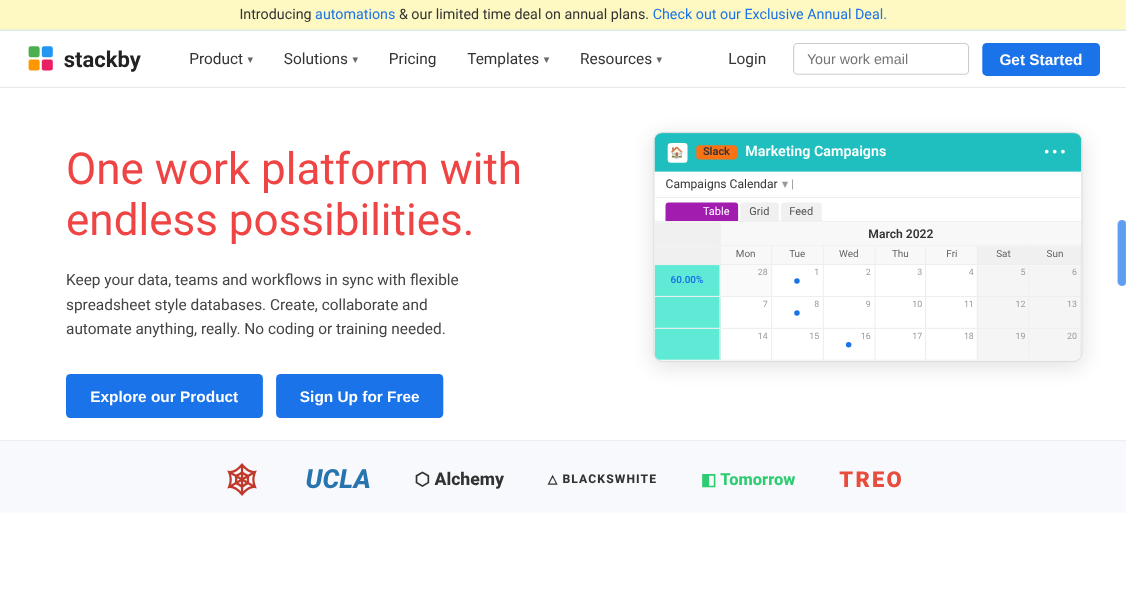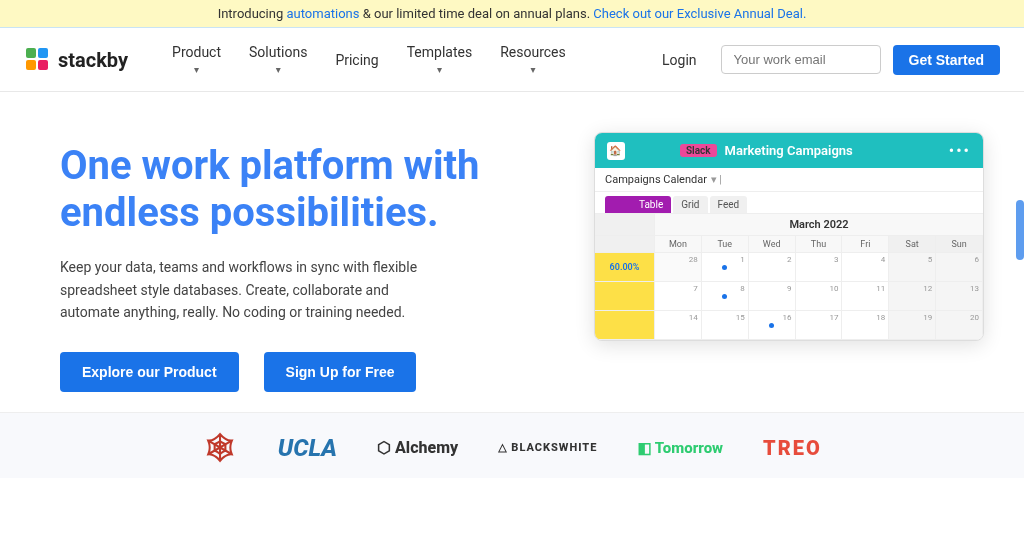--- a/index.html
+++ b/index.html
@@ -14,21 +14,21 @@
       font-size: 13px;
       color: #333;
     }
     .top-banner a { color: #1a73e8; text-decoration: none; }
 
     
     nav {
       display: flex;
       align-items: center;
       padding: 0 24px;
-      height: 64px;
+      height: 52px;
       border-bottom: 1px solid #e8e8e8;
       background: #fff;
     }
     .logo {
       display: flex;
       align-items: center;
       gap: 6px;
       font-size: 20px;
       font-weight: 700;
       color: #222;
@@ -47,21 +47,20 @@
     }
     .nav-item {
       display: flex;
       align-items: center;
       gap: 4px;
       padding: 6px 12px;
       font-size: 14px;
       color: #333;
       cursor: pointer;
       border-radius: 4px;
-      flex-direction: column;
     }
     .nav-item .chevron { font-size: 10px; color: #666; }
     .nav-right {
       display: flex;
       align-items: center;
       gap: 12px;
     }
     .login-btn {
       font-size: 14px;
       color: #333;
@@ -96,35 +95,35 @@
       padding: 40px 40px 20px 60px;
       background: #fff;
       min-height: 320px;
     }
     .hero-left {
       flex: 0 0 460px;
       padding-top: 10px;
     }
     .hero-title {
       font-size: 40px;
-      font-weight: 700;
+      font-weight: 400;
       line-height: 1.18;
-      color: #3b82f6;
+      color: #ef4444;
       margin-bottom: 20px;
     }
     .hero-subtitle {
       font-size: 14px;
       color: #444;
       line-height: 1.6;
       margin-bottom: 28px;
       max-width: 380px;
     }
     .hero-buttons {
       display: flex;
-      gap: 25px;
+      gap: 12px;
     }
     .btn-explore {
       background: #1a73e8;
       color: #fff;
       border: none;
       border-radius: 4px;
       padding: 12px 22px;
       font-size: 14px;
       font-weight: 600;
       cursor: pointer;
@@ -167,27 +166,26 @@
       background: #fff;
       border-radius: 3px;
       width: 18px;
       height: 18px;
       display: flex;
       align-items: center;
       justify-content: center;
       font-size: 10px;
     }
     .slack-badge {
-      background: #ec4899;
+      background: #f97316;
       border-radius: 3px;
       padding: 1px 6px;
       font-size: 10px;
       color: #333;
       font-weight: 600;
-      margin-left: 47px;
     }
     .widget-title-text {
       color: #fff;
       font-size: 13px;
       font-weight: 600;
       flex: 1;
     }
     .widget-dots {
       color: #fff;
       font-size: 16px;
@@ -246,21 +244,21 @@
     }
     .cal-row-label {
       padding: 2px 6px;
       font-size: 9px;
       color: #1a73e8;
       font-weight: 600;
       border-right: 1px solid #eee;
       display: flex;
       align-items: center;
       justify-content: center;
-      background: #fde047;
+      background: #5eead4;
     }
     .cal-cell {
       border-right: 1px solid #eee;
       padding: 2px 3px;
       min-height: 28px;
       position: relative;
     }
     .cal-cell-num {
       font-size: 8px;
       color: #999;

